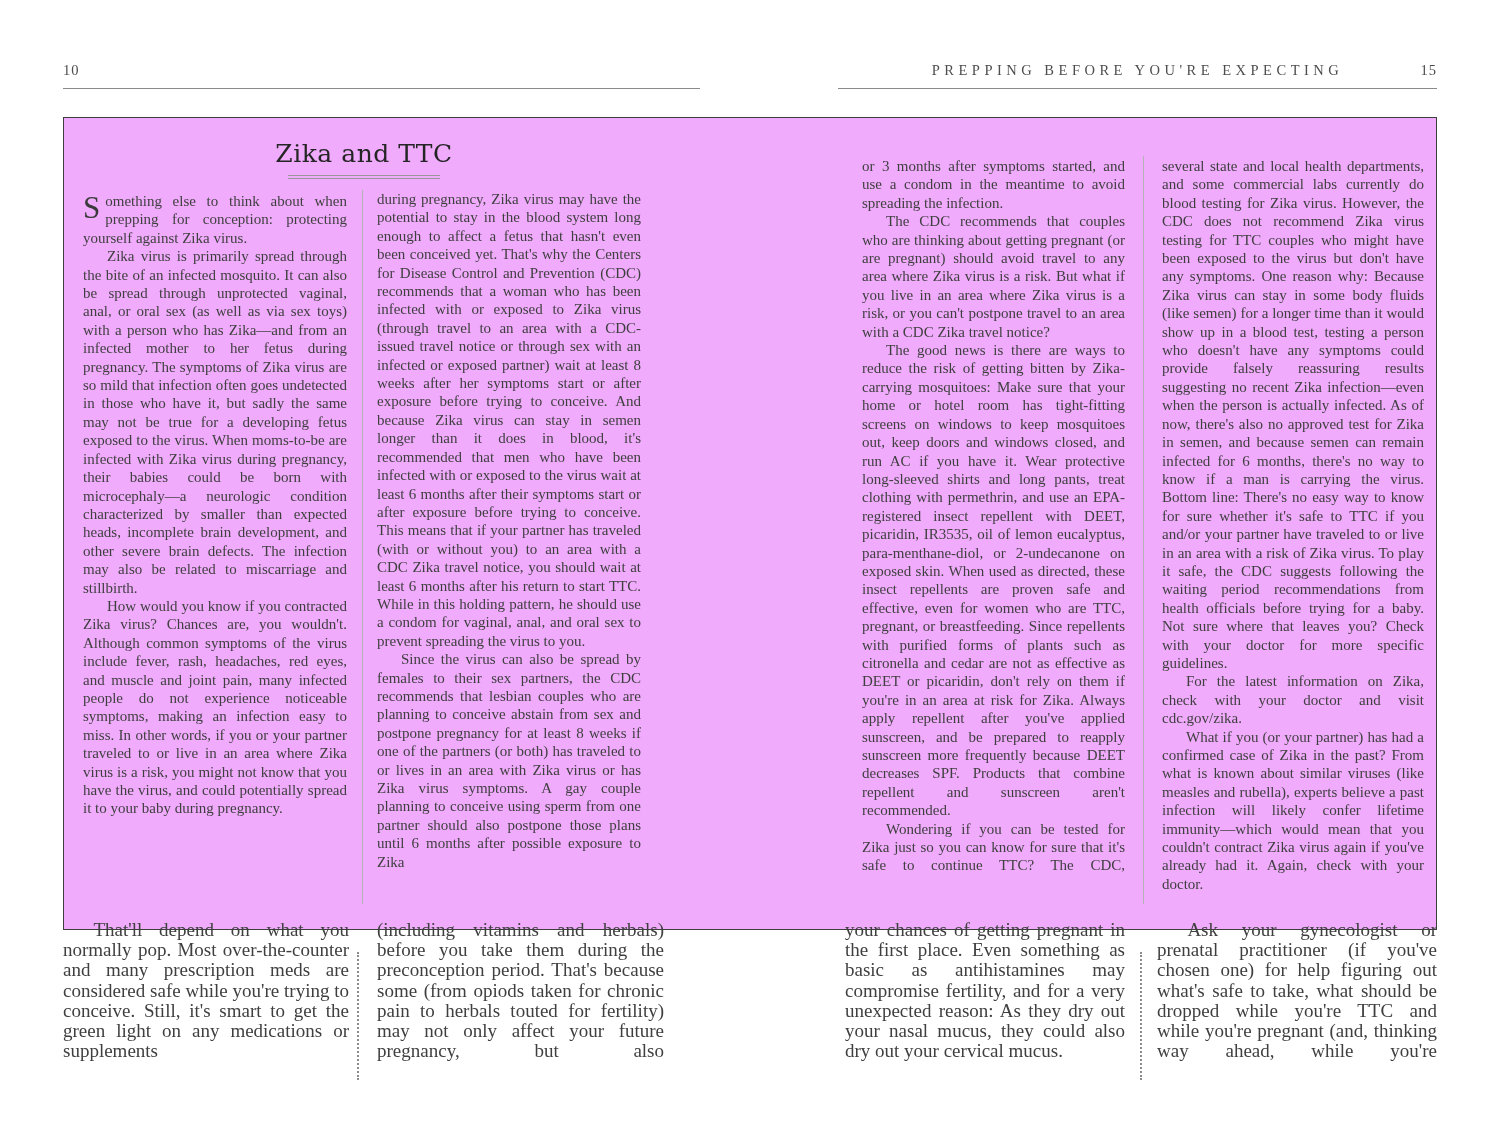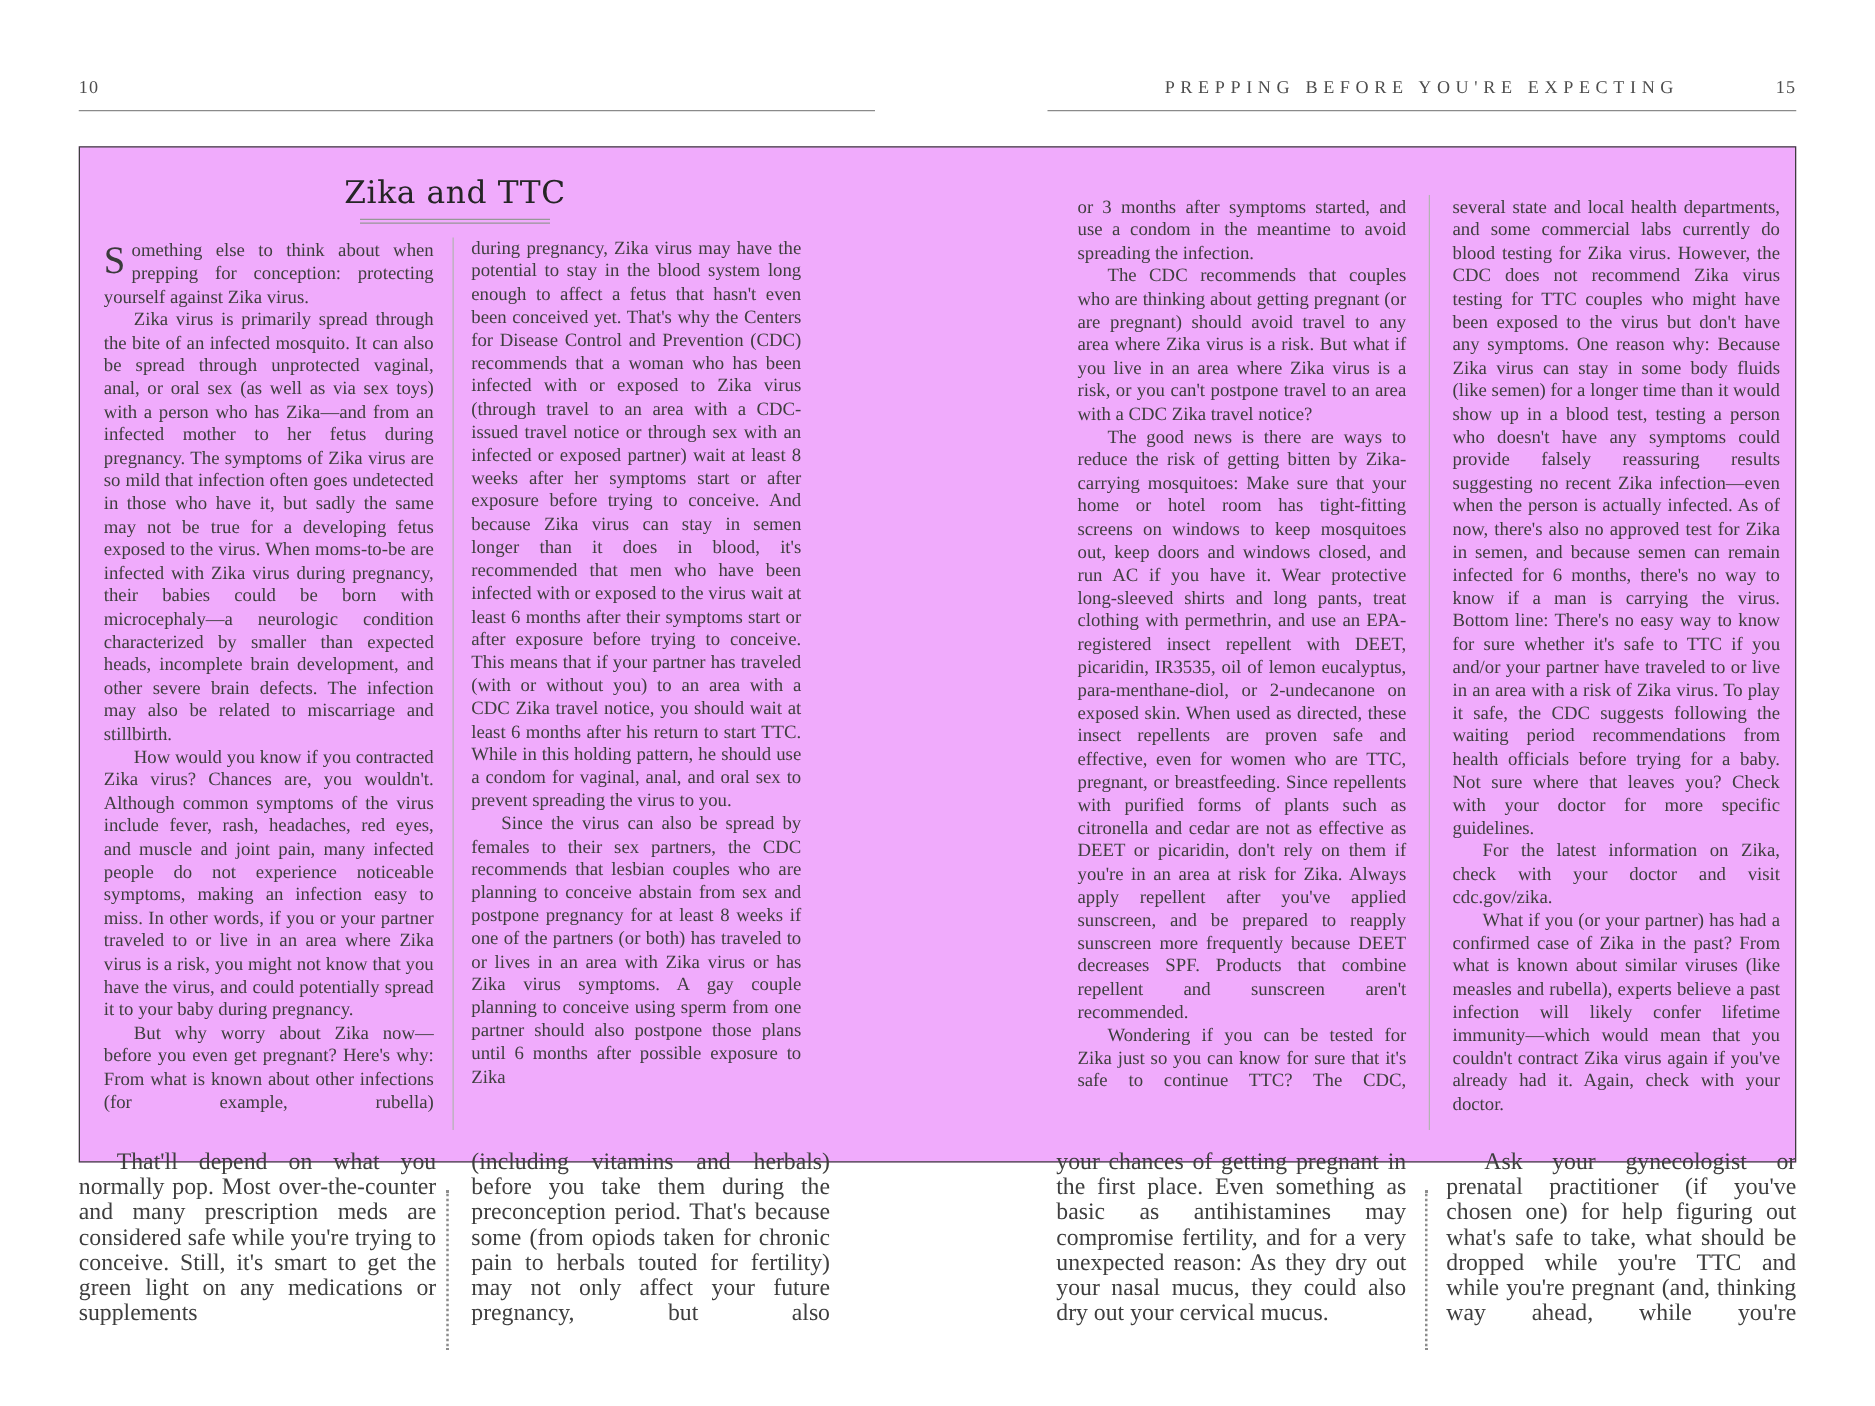--- a/index.html
+++ b/index.html
@@ -95,21 +95,20 @@
     <div class="title-rule"></div>
   </div>
 
   <div class="v-divider" id="divider-1"></div>
   <div class="v-divider" id="divider-2"></div>
 
   <div class="box-col" id="box-col1">
     <p class="para"><span class="dropcap">S</span><span>omething else to think about when prepping for conception: protecting yourself against Zika virus.</span></p>
     <p class="para indent">Zika virus is primarily spread through the bite of an infected mosquito. It can also be spread through unprotected vaginal, anal, or oral sex (as well as via sex toys) with a person who has Zika—and from an infected mother to her fetus during pregnancy. The symptoms of Zika virus are so mild that infection often goes undetected in those who have it, but sadly the same may not be true for a developing fetus exposed to the virus. When moms-to-be are infected with Zika virus during pregnancy, their babies could be born with microcephaly—a neurologic condition characterized by smaller than expected heads, incomplete brain development, and other severe brain defects. The infection may also be related to miscarriage and stillbirth.</p>
     <p class="para indent">How would you know if you contracted Zika virus? Chances are, you wouldn't. Although common symptoms of the virus include fever, rash, headaches, red eyes, and muscle and joint pain, many infected people do not experience noticeable symptoms, making an infection easy to miss. In other words, if you or your partner traveled to or live in an area where Zika virus is a risk, you might not know that you have the virus, and could potentially spread it to your baby during pregnancy.</p>
-    <p class="para indent flow">But why worry about Zika now—before you even get pregnant? Here's why: From what is known about other infections (for example, rubella)</p>
   </div>
 
   <div class="box-col" id="box-col2">
     <p class="para">during pregnancy, Zika virus may have the potential to stay in the blood system long enough to affect a fetus that hasn't even been conceived yet. That's why the Centers for Disease Control and Prevention (CDC) recommends that a woman who has been infected with or exposed to Zika virus (through travel to an area with a CDC-issued travel notice or through sex with an infected or exposed partner) wait at least 8 weeks after her symptoms start or after exposure before trying to conceive. And because Zika virus can stay in semen longer than it does in blood, it's recommended that men who have been infected with or exposed to the virus wait at least 6 months after their symptoms start or after exposure before trying to conceive. This means that if your partner has traveled (with or without you) to an area with a CDC Zika travel notice, you should wait at least 6 months after his return to start TTC. While in this holding pattern, he should use a condom for vaginal, anal, and oral sex to prevent spreading the virus to you.</p>
     <p class="para indent flow">Since the virus can also be spread by females to their sex partners, the CDC recommends that lesbian couples who are planning to conceive abstain from sex and postpone pregnancy for at least 8 weeks if one of the partners (or both) has traveled to or lives in an area with Zika virus or has Zika virus symptoms. A gay couple planning to conceive using sperm from one partner should also postpone those plans until 6 months after possible exposure to Zika</p>
   </div>
 
   <div class="box-col" id="box-col3">
     <p class="para">or 3 months after symptoms started, and use a condom in the meantime to avoid spreading the infection.</p>
     <p class="para indent">The CDC recommends that couples who are thinking about getting pregnant (or are pregnant) should avoid travel to any area where Zika virus is a risk. But what if you live in an area where Zika virus is a risk, or you can't postpone travel to an area with a CDC Zika travel notice?</p>

